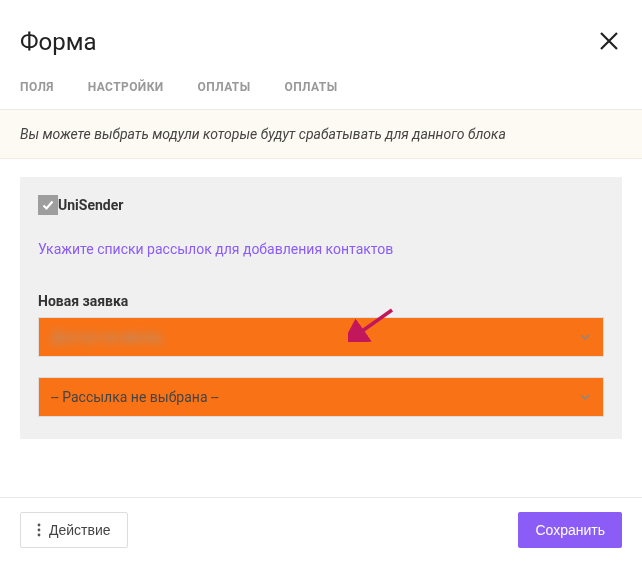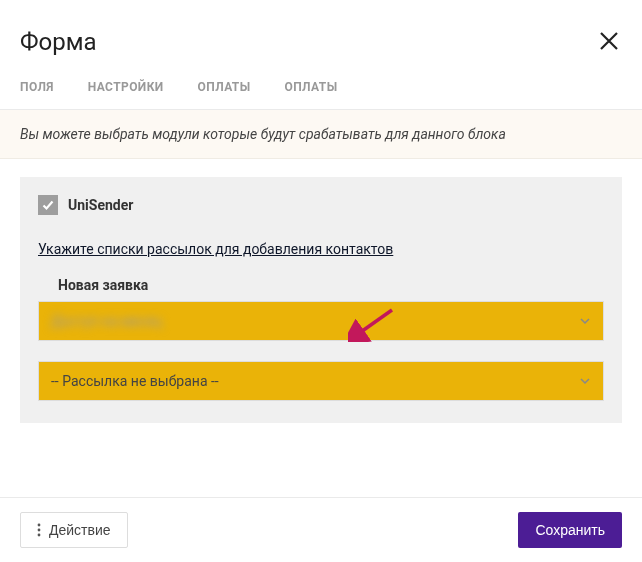--- a/index.html
+++ b/index.html
@@ -64,53 +64,50 @@
   padding: 18px 20px;
   flex: 1;
 }
 .module-panel {
   background: #f0f0f0;
   padding: 18px 18px 22px 18px;
 }
 .module-head {
   display: flex;
   align-items: center;
-  gap: 10px;
   margin-bottom: 26px;
 }
 .checkbox {
   width: 20px;
   height: 20px;
   background: #9e9e9e;
   display: flex;
   align-items: center;
   justify-content: center;
   cursor: pointer;
 }
 .checkbox svg { display: block; }
 .module-name {
   font-size: 14px;
   font-weight: 700;
   color: #333;
 }
 .hint {
   font-size: 14px;
-  color: #0f172a;
-  margin-bottom: 20px;
-  text-decoration: underline;
+  color: #8b5cf6;
+  margin-bottom: 36px;
 }
 .field-label {
   font-size: 14px;
   font-weight: 700;
   color: #333;
   margin-bottom: 8px;
-  margin-left: 20px;
 }
 .select {
-  background: #eab308;
+  background: #f97316;
   border: 1px solid #ddd;
   height: 40px;
   display: flex;
   align-items: center;
   justify-content: space-between;
   padding: 0 12px;
   cursor: pointer;
   margin-bottom: 20px;
   font-size: 14px;
 }
@@ -139,21 +136,21 @@
   align-items: center;
   gap: 8px;
 }
 .btn-secondary {
   background: #fff;
   border-color: #ddd;
   color: #444;
 }
 .btn-secondary .dots-icon { display: inline-flex; }
 .btn-primary {
-  background: #4c1d95;
+  background: #8b5cf6;
   color: #fff;
   font-weight: 500;
 }
 .arrow-annotation {
   position: absolute;
   left: 348px;
   top: 306px;
   pointer-events: none;
 }
 </style>

